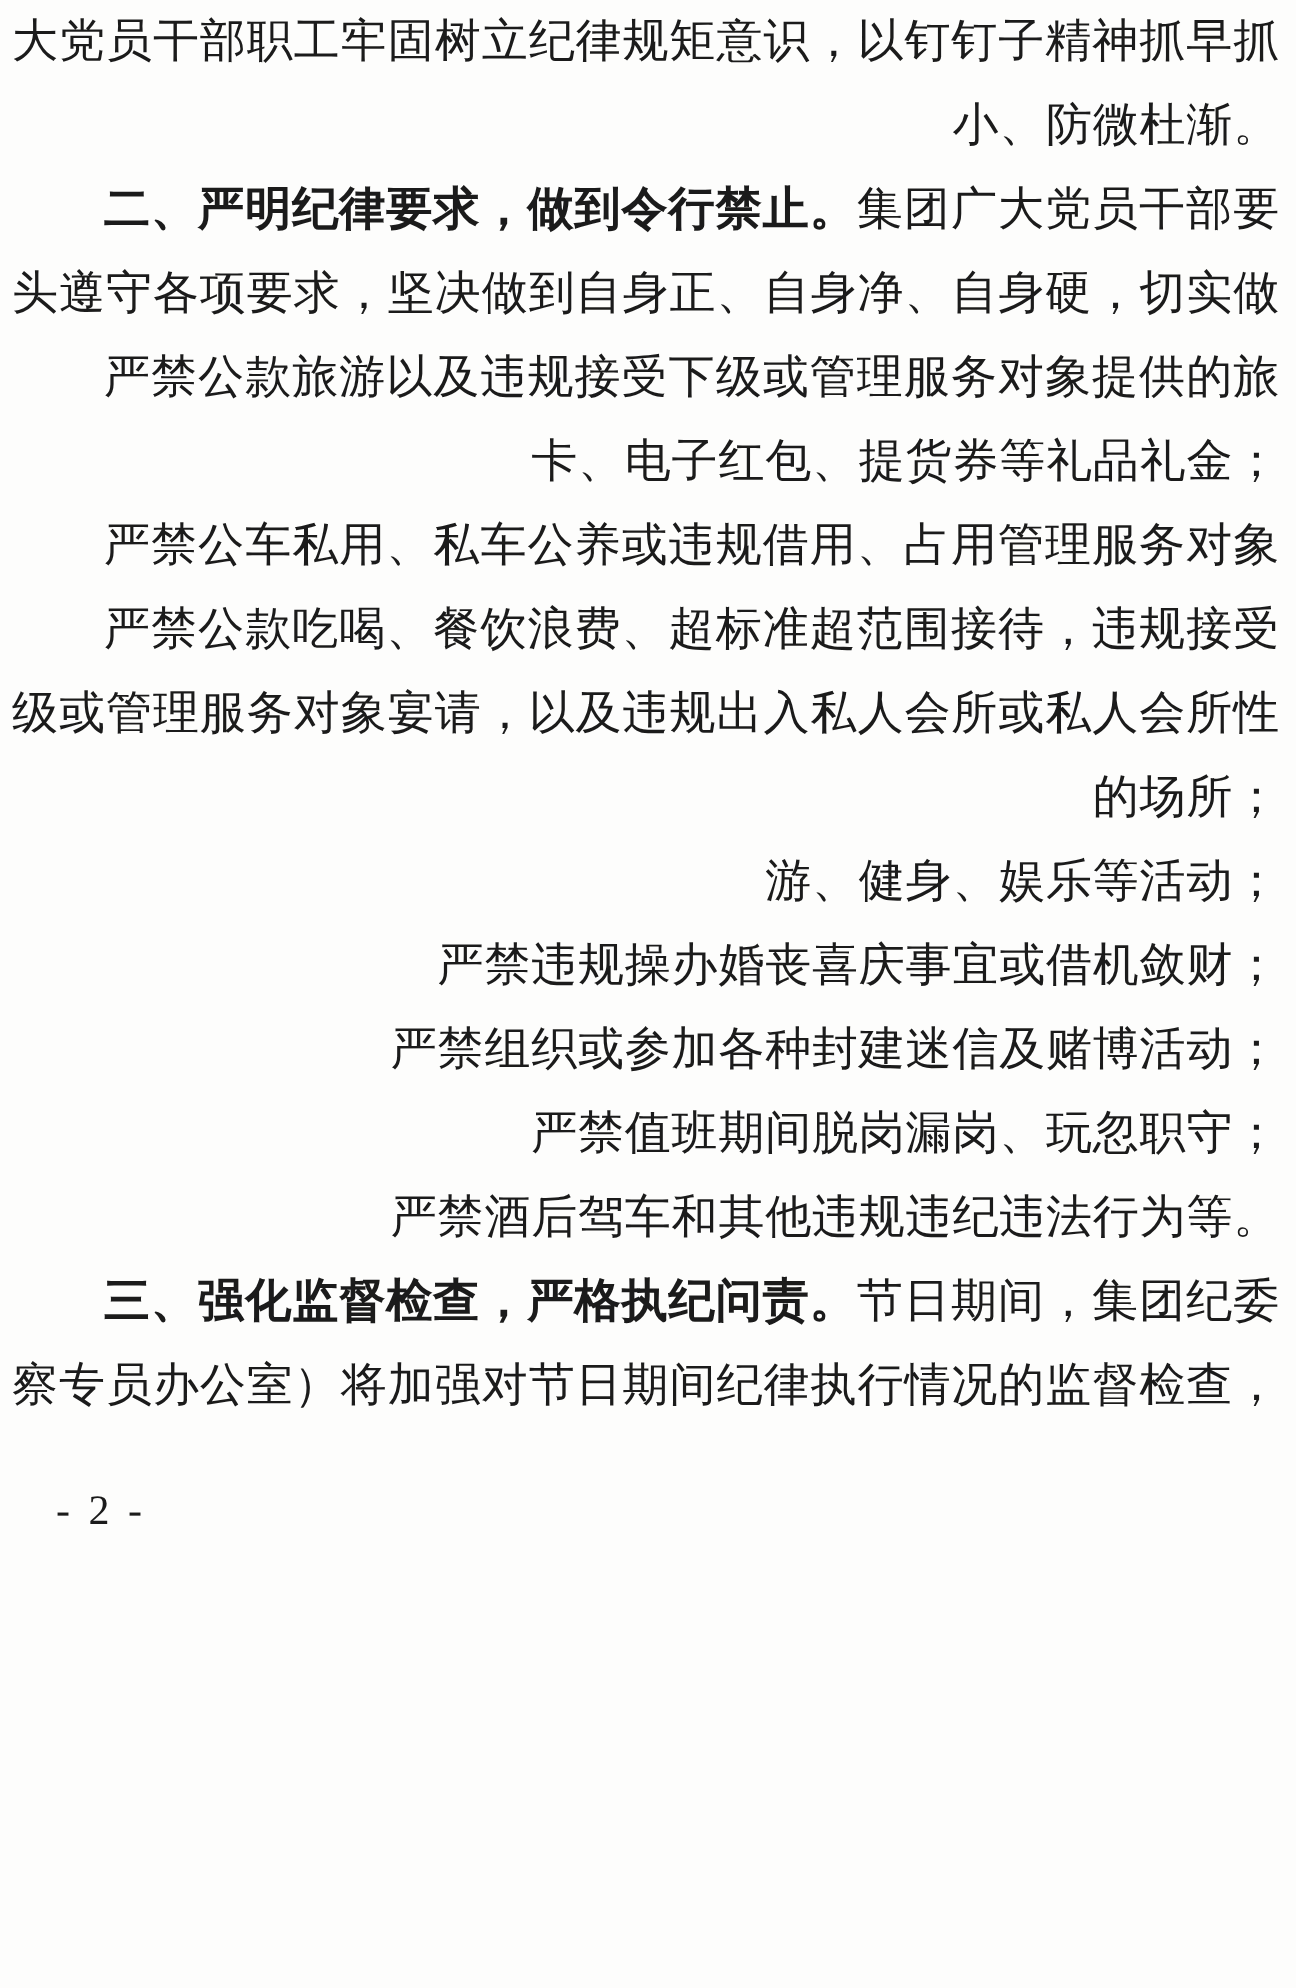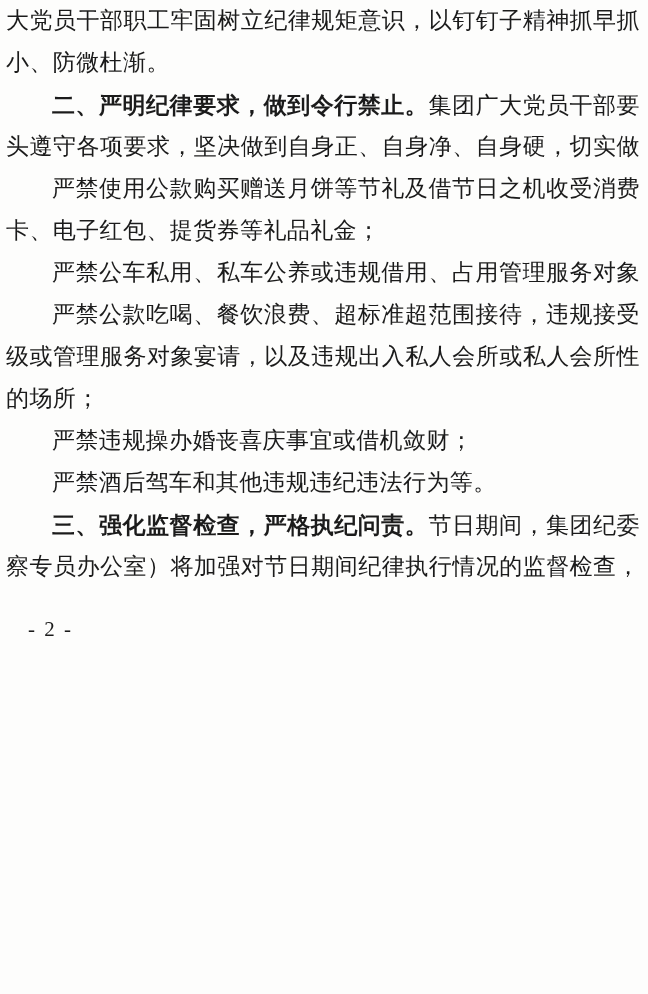--- a/index.html
+++ b/index.html
@@ -23,56 +23,60 @@
   }
   .doc-body {
     width: 634px;
   }
   .line {
     font-size: 23px;
     line-height: 42px;
     height: 42px;
     letter-spacing: 0.4px;
     overflow: hidden;
+    text-align: right;
   }
   .line.justify {
     text-align: justify;
     text-align-last: justify;
     text-justify: inter-character;
   }
   .line.indent {
     padding-left: 46px;
   }
   .seg.bold {
-    font-family: Liberation Sans, sans-serif;
+    font-family: Liberation Serif, serif;
     font-weight: 700;
   }
   .footer {
     margin-top: 26px;
     padding-left: 22px;
     font-size: 21px;
     line-height: 30px;
     letter-spacing: 2px;
     color: #1b1b1b;
   }
 </style>
 </head>
 <body>
 
 <div class="page">
   <div class="doc-body" id="doc-body">
       <div class="line justify"><span class="seg">大党员干部职工牢固树立纪律规矩意识，以钉钉子精神抓早抓</span></div>
       <div class="line"><span class="seg">小、防微杜渐。</span></div>
       <div class="line indent justify"><span class="seg bold">二、严明纪律要求，做到令行禁止。</span><span class="seg">集团广大党员干部要带</span></div>
       <div class="line justify"><span class="seg">头遵守各项要求，坚决做到自身正、自身净、自身硬，切实做到</span></div>
-      <div class="line indent justify"><span class="seg">严禁使用公款购买赠送月饼等节礼及借节日之机收受消费</span></div>
+      <div class="line indent justify"><span class="seg">严禁公款旅游以及违规接受下级或管理服务对象提供的旅</span></div>
       <div class="line"><span class="seg">卡、电子红包、提货券等礼品礼金；</span></div>
       <div class="line indent justify"><span class="seg">严禁公车私用、私车公养或违规借用、占用管理服务对象及</span></div>
       <div class="line indent justify"><span class="seg">严禁公款吃喝、餐饮浪费、超标准超范围接待，违规接受下</span></div>
       <div class="line justify"><span class="seg">级或管理服务对象宴请，以及违规出入私人会所或私人会所性质</span></div>
       <div class="line"><span class="seg">的场所；</span></div>
+      <div class="line"><span class="seg">游、健身、娱乐等活动；</span></div>
       <div class="line indent"><span class="seg">严禁违规操办婚丧喜庆事宜或借机敛财；</span></div>
+      <div class="line indent"><span class="seg">严禁组织或参加各种封建迷信及赌博活动；</span></div>
+      <div class="line indent"><span class="seg">严禁值班期间脱岗漏岗、玩忽职守；</span></div>
       <div class="line indent"><span class="seg">严禁酒后驾车和其他违规违纪违法行为等。</span></div>
       <div class="line indent justify"><span class="seg bold">三、强化监督检查，严格执纪问责。</span><span class="seg">节日期间，集团纪委（监</span></div>
       <div class="line justify"><span class="seg">察专员办公室）将加强对节日期间纪律执行情况的监督检查，对</span></div>
     </div>
   <div class="footer">- 2 -</div>
 </div>
 
 </body></html>

